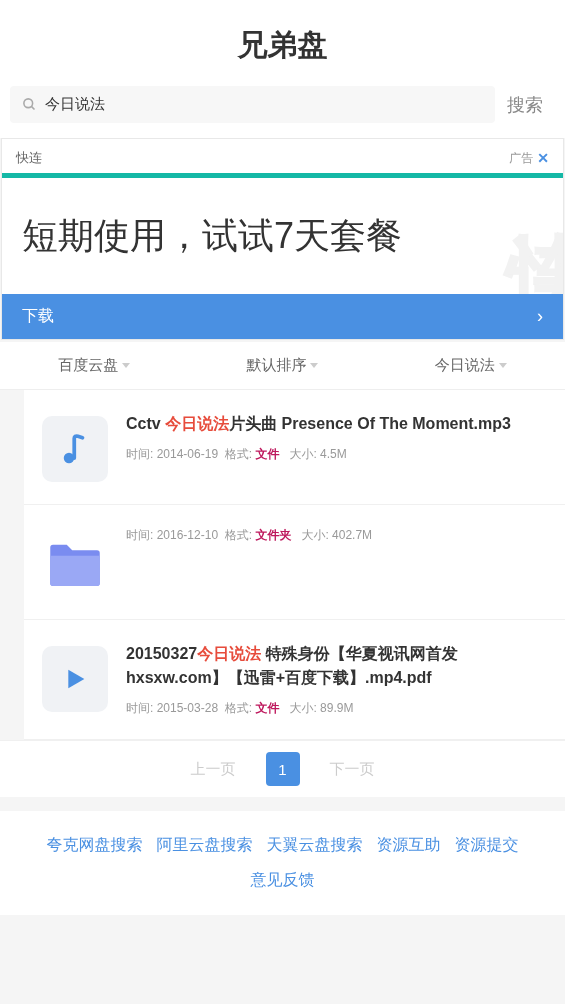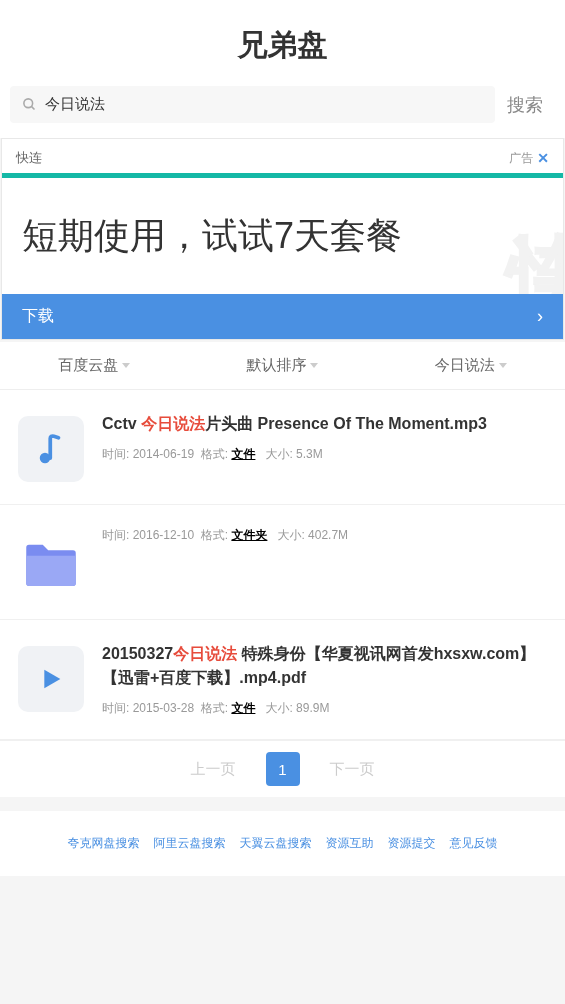--- a/index.html
+++ b/index.html
@@ -145,20 +145,21 @@
     }
     .caret {
       width: 0;
       height: 0;
       border-left: 4px solid transparent;
       border-right: 4px solid transparent;
       border-top: 5px solid #ccc;
     }
     .result-list {
       background: #fff;
+      margin-left: 24px;
     }
     .result-item {
       display: flex;
       padding: 22px 18px;
       border-bottom: 1px solid #f0f0f0;
       cursor: pointer;
     }
     .file-icon {
       width: 66px;
       height: 66px;
@@ -191,23 +192,22 @@
       margin-bottom: 10px;
     }
     .highlight {
       color: #e74c3c;
     }
     .result-meta {
       font-size: 12px;
       color: #999;
     }
     .meta-bold {
-      color: #000000;
+      color: #be185d;
       font-weight: 600;
-      text-decoration: underline;
     }
     .pagination {
       display: flex;
       justify-content: center;
       align-items: center;
       gap: 30px;
       padding: 11px 0;
       background: #fff;
       border-top: 1px solid #f0f0f0;
     }
@@ -233,21 +233,21 @@
       background: #fff;
       padding: 24px 10px;
       margin-top: 14px;
       display: flex;
       justify-content: center;
       gap: 14px;
       flex-wrap: wrap;
     }
     .footer-link {
       color: #4a90e2;
-      font-size: 12px;
+      font-size: 16px;
       text-decoration: none;
       cursor: pointer;
     }
   </style>
 </head>
 <body>
 
 <div class="header">
   <h1 class="title">兄弟盘</h1>
 </div>
@@ -305,21 +305,21 @@
       <svg width="36" height="36" viewBox="0 0 24 24" fill="none" stroke="#4a90e2" stroke-width="2.5" stroke-linecap="round">
         <circle cx="8" cy="18" r="3.5" fill="#4a90e2" stroke="none"></circle>
         <path d="M11.5 18 V5 Q11.5 3 14 3.5 L17 4.5"></path>
       </svg>
     </div>
     <div class="result-content">
       <div class="result-title">
         <span>Cctv </span><span class="highlight">今日说法</span><span>片头曲 Presence Of The Moment.mp3</span>
       </div>
       <div class="result-meta">
-        <span>时间: </span><span>2014-06-19</span>&nbsp;&nbsp;<span>格式: </span><span class="meta-bold">文件</span>&nbsp;&nbsp;&nbsp;<span>大小: </span><span>5.3M</span>
+        <span>时间: </span><span>2014-06-19</span>&nbsp;&nbsp;<span>格式: </span><span class="meta-bold">文件</span>&nbsp;&nbsp;&nbsp;<span>大小: </span><span>4.5M</span>
       </div>
     </div>
   </div>
 
   <div class="result-item">
     <div class="file-icon folder">
       <svg width="66" height="66" viewBox="0 0 24 24">
         <path d="M3 6 Q3 5 4 5 L9 5 L11 7 L20 7 Q21 7 21 8 L21 19 Q21 20 20 20 L4 20 Q3 20 3 19 Z" fill="#7a8cf0"></path>
         <path d="M3 9 L21 9 L21 19 Q21 20 20 20 L4 20 Q3 20 3 19 Z" fill="#9aa8f5"></path>
       </svg>

